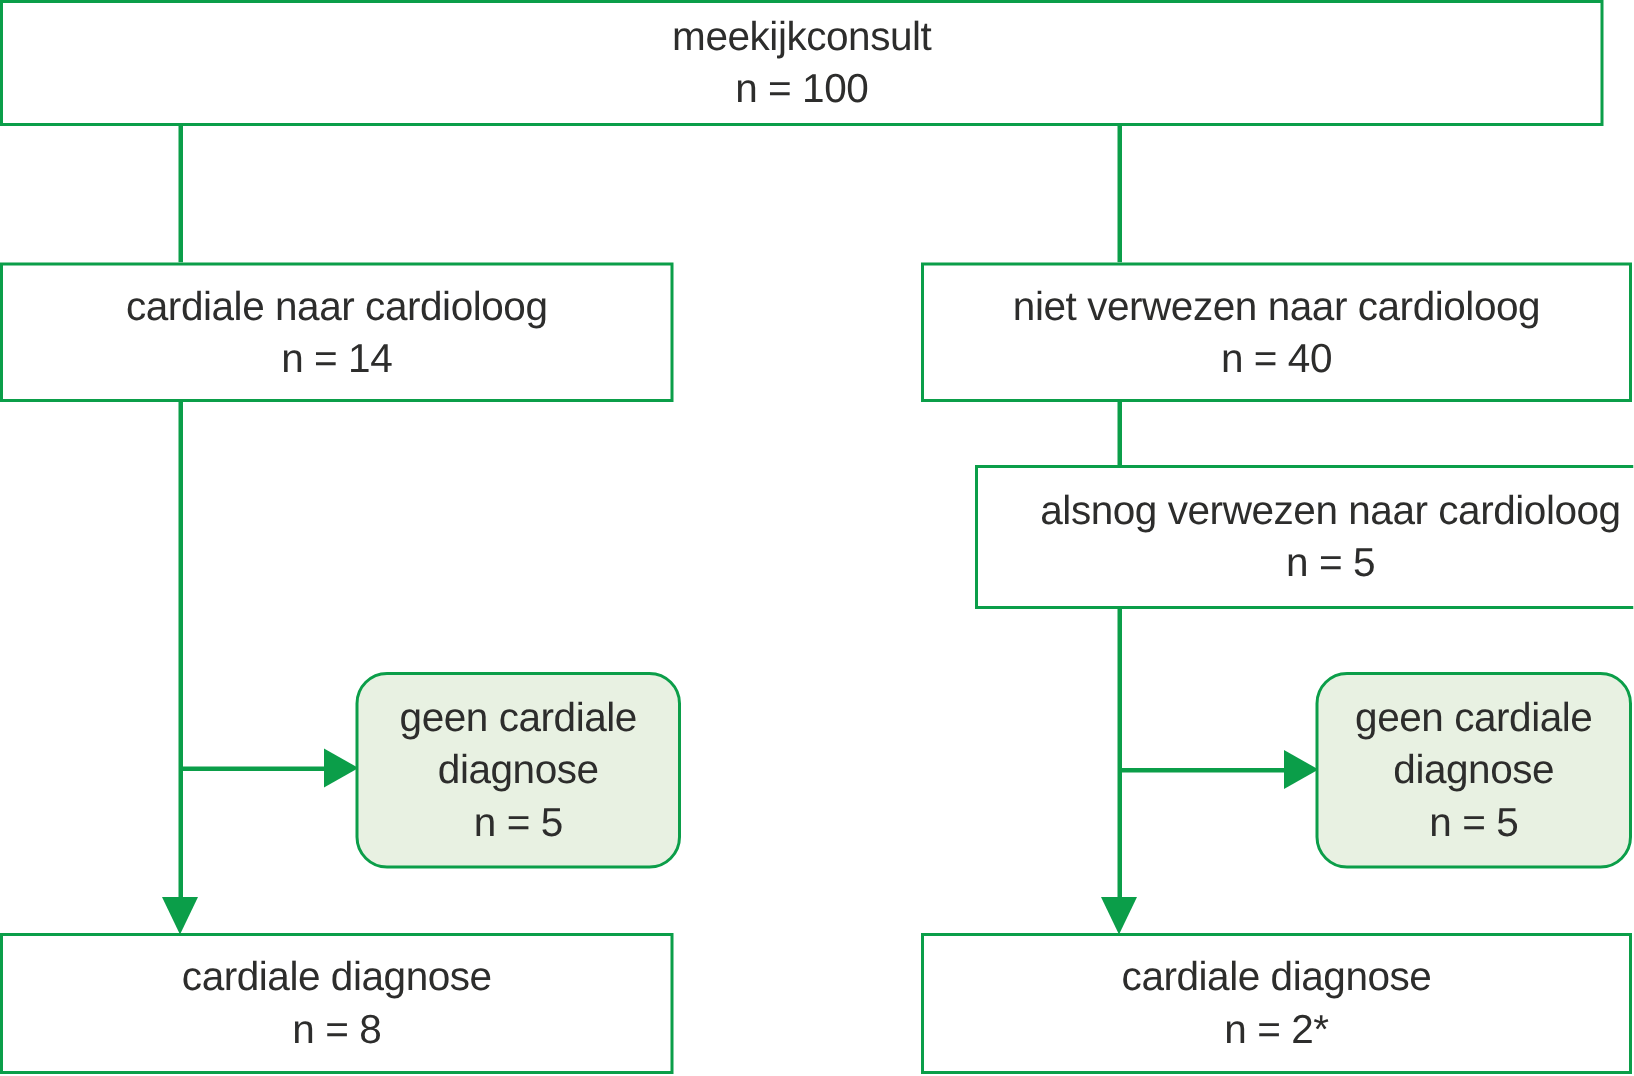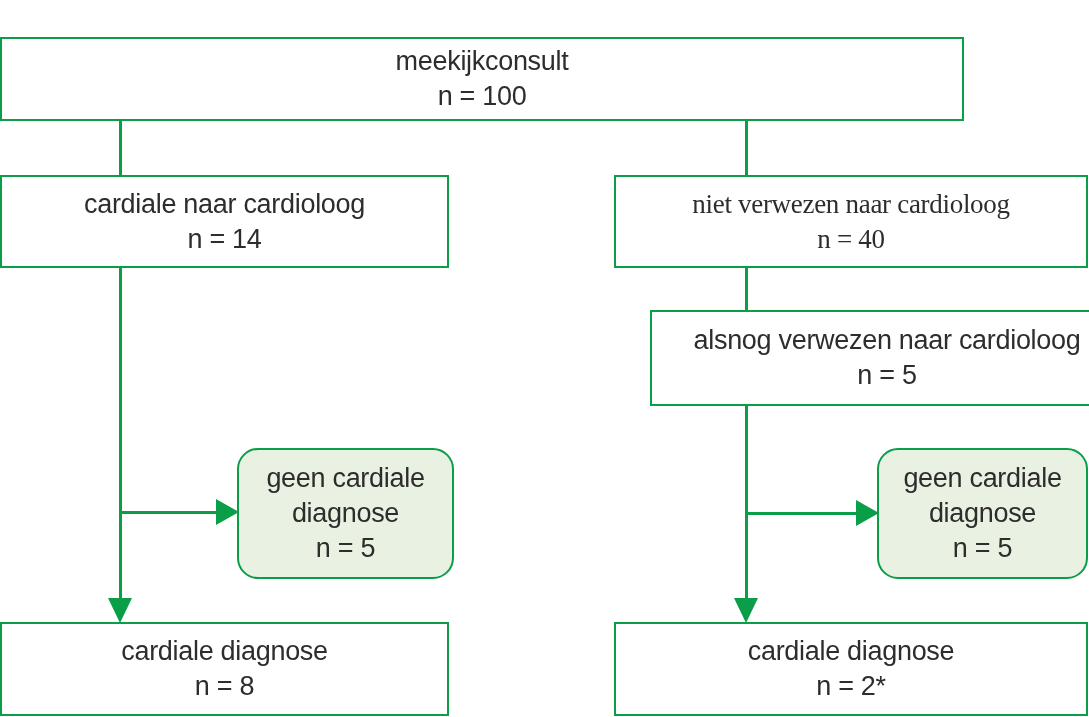--- a/index.html
+++ b/index.html
@@ -55,23 +55,23 @@
   }
   .arrow-right{
     position:absolute;
     width:0;height:0;
     border-top:13px solid transparent;
     border-bottom:13px solid transparent;
     border-left:23px solid var(--accent-green);
   }
 
   
-  #box-root{left:0;top:0;width:964px;height:84px;margin-top:37px;}
+  #box-root{left:0;top:0;width:1069px;height:84px;}
   #box-referred{left:0;top:175px;width:449px;height:93px;}
-  #box-not-referred{left:614px;top:175px;width:474px;height:93px;font-family:Liberation Serif, serif;}
+  #box-not-referred{left:614px;top:175px;width:474px;height:93px;}
   #box-later-referred{left:614px;top:310px;width:474px;height:96px;margin-left:36px;}
   #box-no-cardiac-left{left:237px;top:448px;width:217px;height:131px;}
   #box-no-cardiac-right{left:877px;top:448px;width:211px;height:131px;}
   #box-cardiac-left{left:0;top:622px;width:449px;height:94px;}
   #box-cardiac-right{left:614px;top:622px;width:474px;height:94px;}
 
   
   #conn-root-left{left:119px;top:84px;height:91px;}
   #conn-root-right{left:745px;top:84px;height:91px;}
   #conn-notref-later{left:745px;top:268px;height:42px;}

